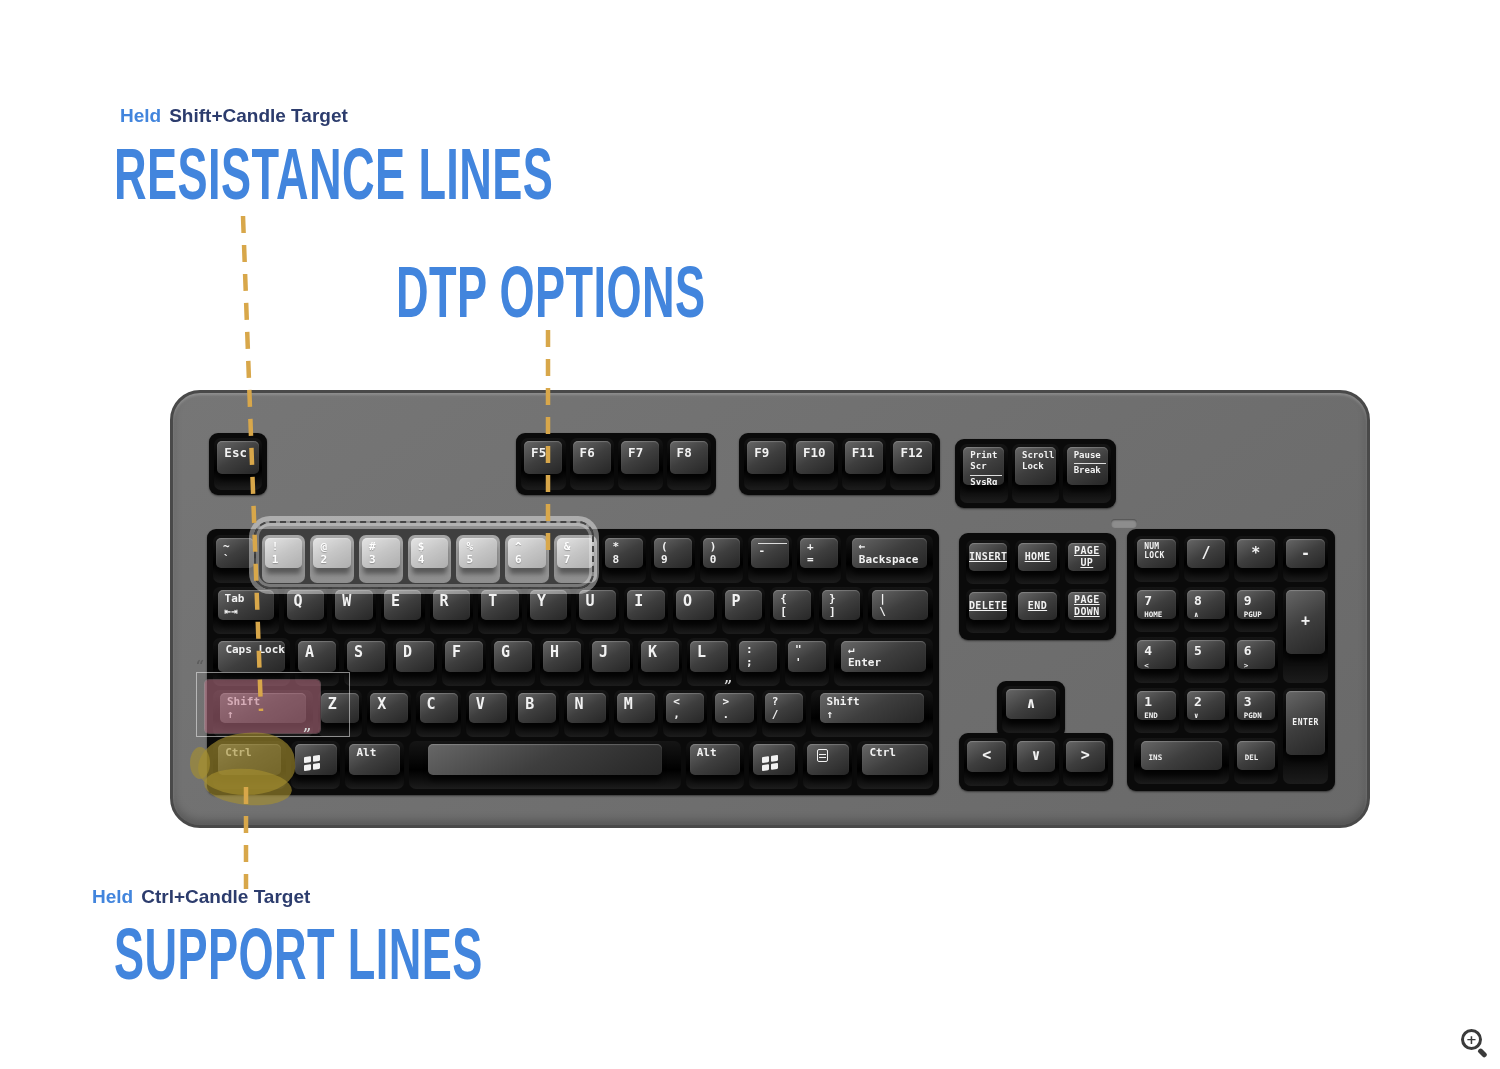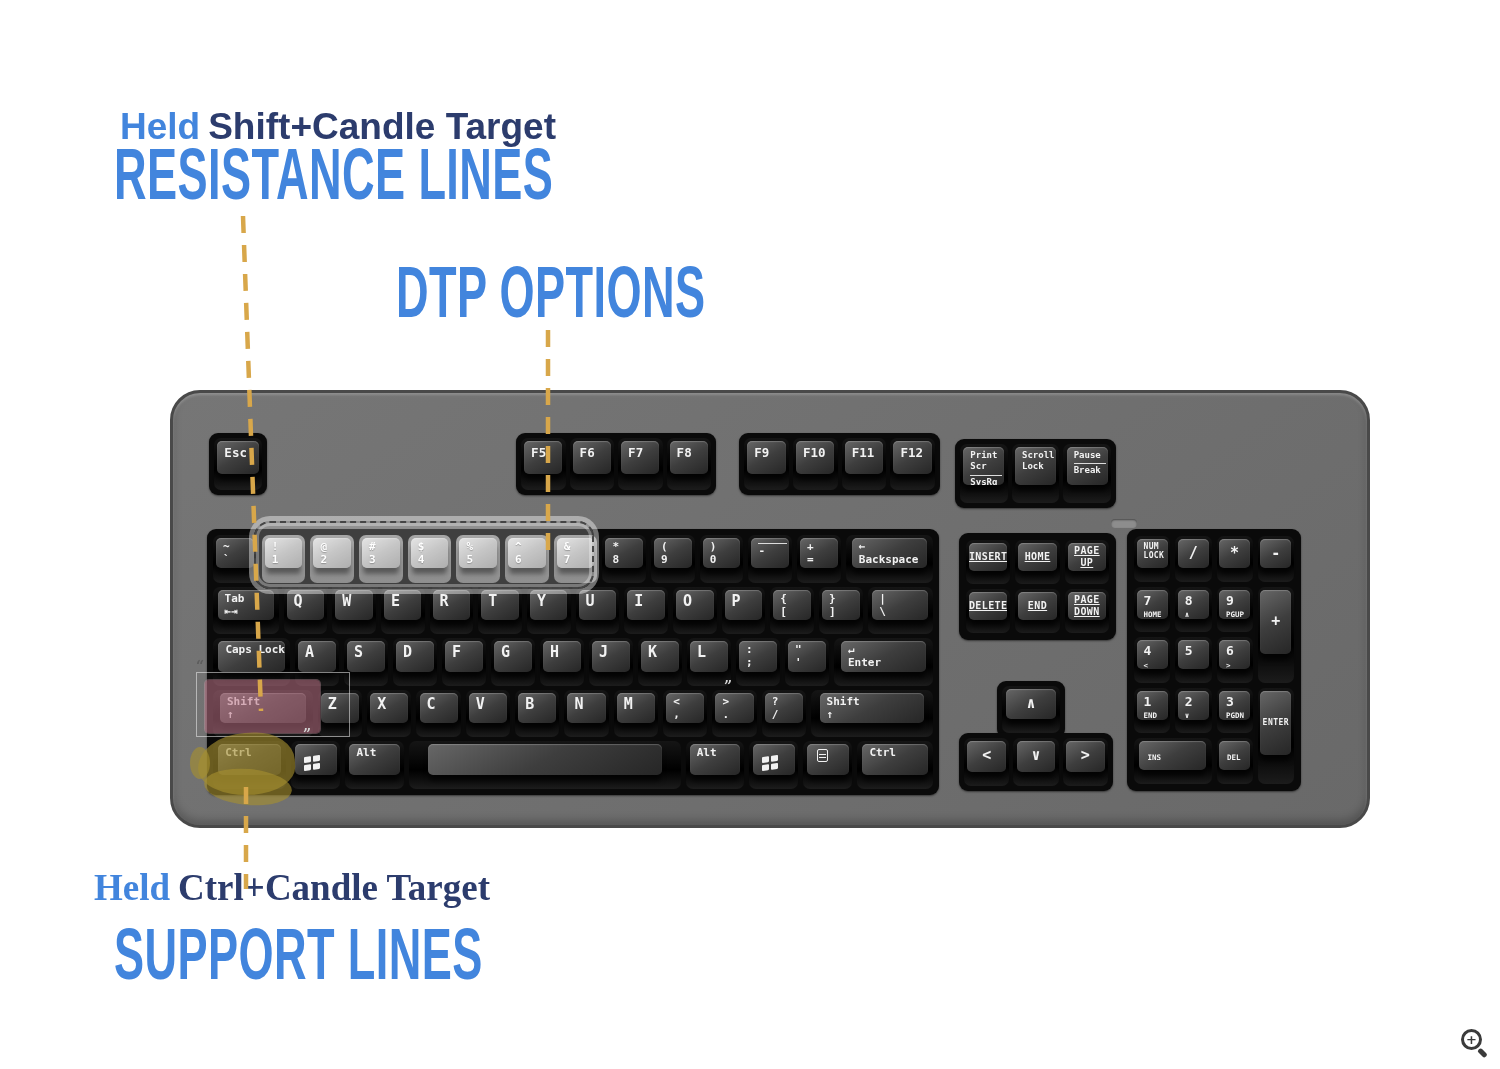--- a/index.html
+++ b/index.html
@@ -1,24 +1,24 @@
 <!DOCTYPE html>
 <html style="--accent-blue: #4285DD; --navy: #2C3C6D; --gold-line: #D8A74A; --keyboard-body: #6F6F6F; --key-black: #0B0B0B; --highlight-pink: rgba(190,115,135,0.55); --highlight-gold: rgba(167,144,47,0.62); --highlight-white: rgba(255,255,255,0.28);"><head>
 <meta charset="utf-8">
 <style>
   html,body{margin:0;padding:0;background:#ffffff;}
   .canvas{position:relative;width:1500px;height:1069px;background:#fff;overflow:hidden;
           font-family:"Liberation Sans",sans-serif;}
 
   
-  .sub{position:absolute;font-size:37px;font-weight:600;line-height:1.2;white-space:nowrap;text-align:center;}
+  .sub{position:absolute;font-size:19px;font-weight:600;line-height:1.2;white-space:nowrap;text-align:left;}
   .sub .held{color:var(--accent-blue,#4d7fe0);font-weight:800;}
   .sub .navy{color:var(--navy,#2c3c6d);margin-left:8px;font-weight:600;}
   #sub-resistance{left:120px;top:105px;width:404px;}
-  #sub-support{left:92px;top:866px;width:400px;font-family:Liberation Serif, serif;}
+  #sub-support{left:92px;top:886px;width:400px;}
   .bigtitle{position:absolute;font-weight:800;color:var(--accent-blue,#4285dd);
             font-size:55px;line-height:1;white-space:nowrap;letter-spacing:0.5px;
             transform:scale(0.82,1.32);transform-origin:left top;}
   #title-resistance{left:114px;top:138px;}
   #title-dtp{left:396px;top:256px;}
   #title-support{left:114px;top:918px;}
 
   
   .keyboard{position:absolute;left:170px;top:390px;width:1200px;height:438px;
             background:linear-gradient(145deg,#767676,#696969);
@@ -29,21 +29,21 @@
   #plate-esc{left:36px;top:40px;width:58px;height:62px;}
   #plate-f1{left:120px;top:40px;width:203px;height:62px;}
   #plate-f2{left:343px;top:40px;width:200px;height:62px;}
   #plate-f3{left:566px;top:40px;width:201px;height:62px;}
   #plate-sys{left:782px;top:46px;width:161px;height:69px;}
   #main-plate{left:34px;top:136px;width:732px;height:266px;flex-direction:column;padding:6px;gap:4px;}
   #nav-plate{left:786px;top:140px;width:157px;height:107px;display:grid;
              grid-template-columns:repeat(3,1fr);grid-template-rows:repeat(2,1fr);gap:5px;padding:7px;}
   #arrow-up-plate{left:824px;top:288px;width:68px;height:57px;}
   #arrow-low-plate{left:786px;top:340px;width:154px;height:58px;}
-  #numpad-plate{left:954px;top:136px;width:174px;height:262px;display:grid;
+  #numpad-plate{left:954px;top:136px;width:208px;height:262px;display:grid;
                 grid-template-columns:repeat(4,1fr);grid-template-rows:repeat(5,1fr);gap:5px;padding:7px;}
   #indicator{position:absolute;left:938px;top:126px;width:26px;height:9px;border-radius:4px;
              background:#8d8d8d;box-shadow:inset 0 1px 2px rgba(0,0,0,.5);}
   .krow{display:flex;gap:5px;flex:1;}
 
   
   .key{position:relative;background:linear-gradient(#151515,#000 60%,#1c1c1c);
        border-radius:7px;min-width:0;flex:1 1 0;}
   .cap{position:absolute;left:7%;right:7%;top:3px;bottom:30%;
        background:linear-gradient(150deg,#676767 0%,#3e3e3e 50%,#262626 100%);

